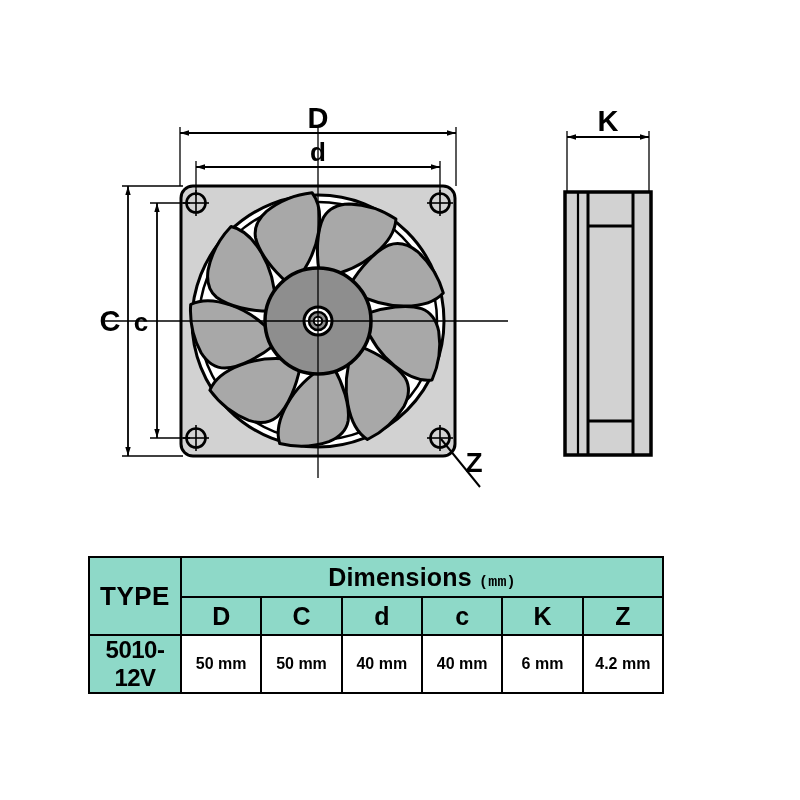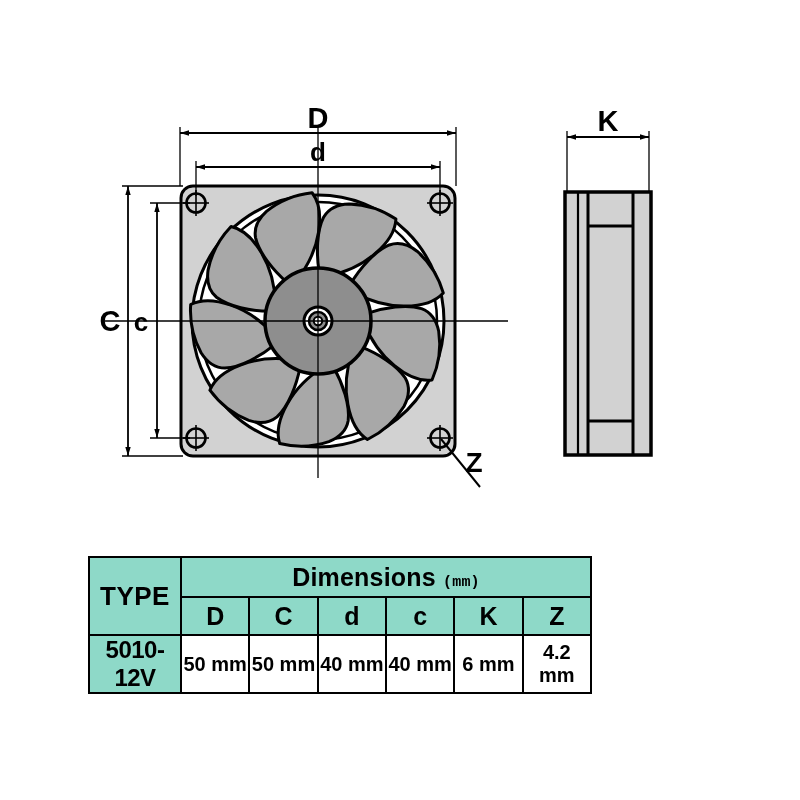--- a/index.html
+++ b/index.html
@@ -10,21 +10,21 @@
     overflow:hidden;
     position:relative;
   }
   #root{position:absolute;left:0;top:0;width:800px;height:800px;}
   svg#drawing{position:absolute;left:0;top:0;width:800px;height:800px;display:block;}
 
   
   #dim-table{
     position:absolute;
     left:88px; top:556px;
-    width:504px;
+    width:576px;
     border-collapse:collapse;
     table-layout:fixed;
   }
   #dim-table td,#dim-table th{
     border:2px solid #000;
     text-align:center;
     vertical-align:middle;
     padding:0;
     font-weight:bold;
     color:#000;
@@ -36,21 +36,21 @@
     font-size:25px;
     letter-spacing:.2px;
   }
   .dims-title .unit{font-size:15px;font-weight:bold;font-family:Liberation Mono, monospace;}
   .type-cell{
     width:90px;
     font-size:26px;
     letter-spacing:.5px;
   }
   .sym-row td{height:36px;font-size:25px;}
-  .val-row td{height:38px;font-size:20px;}
+  .val-row td{height:38px;font-size:16px;}
   .val-row td.type-val{font-size:24px;letter-spacing:-0.5px;}
 </style>
 </head>
 <body>
 
 <div id="root">
 
   <svg id="drawing" viewBox="0 0 800 800">
     <defs>
       <marker id="arrL" markerWidth="10" markerHeight="8" refX="9" refY="4" orient="auto" markerUnits="userSpaceOnUse">

